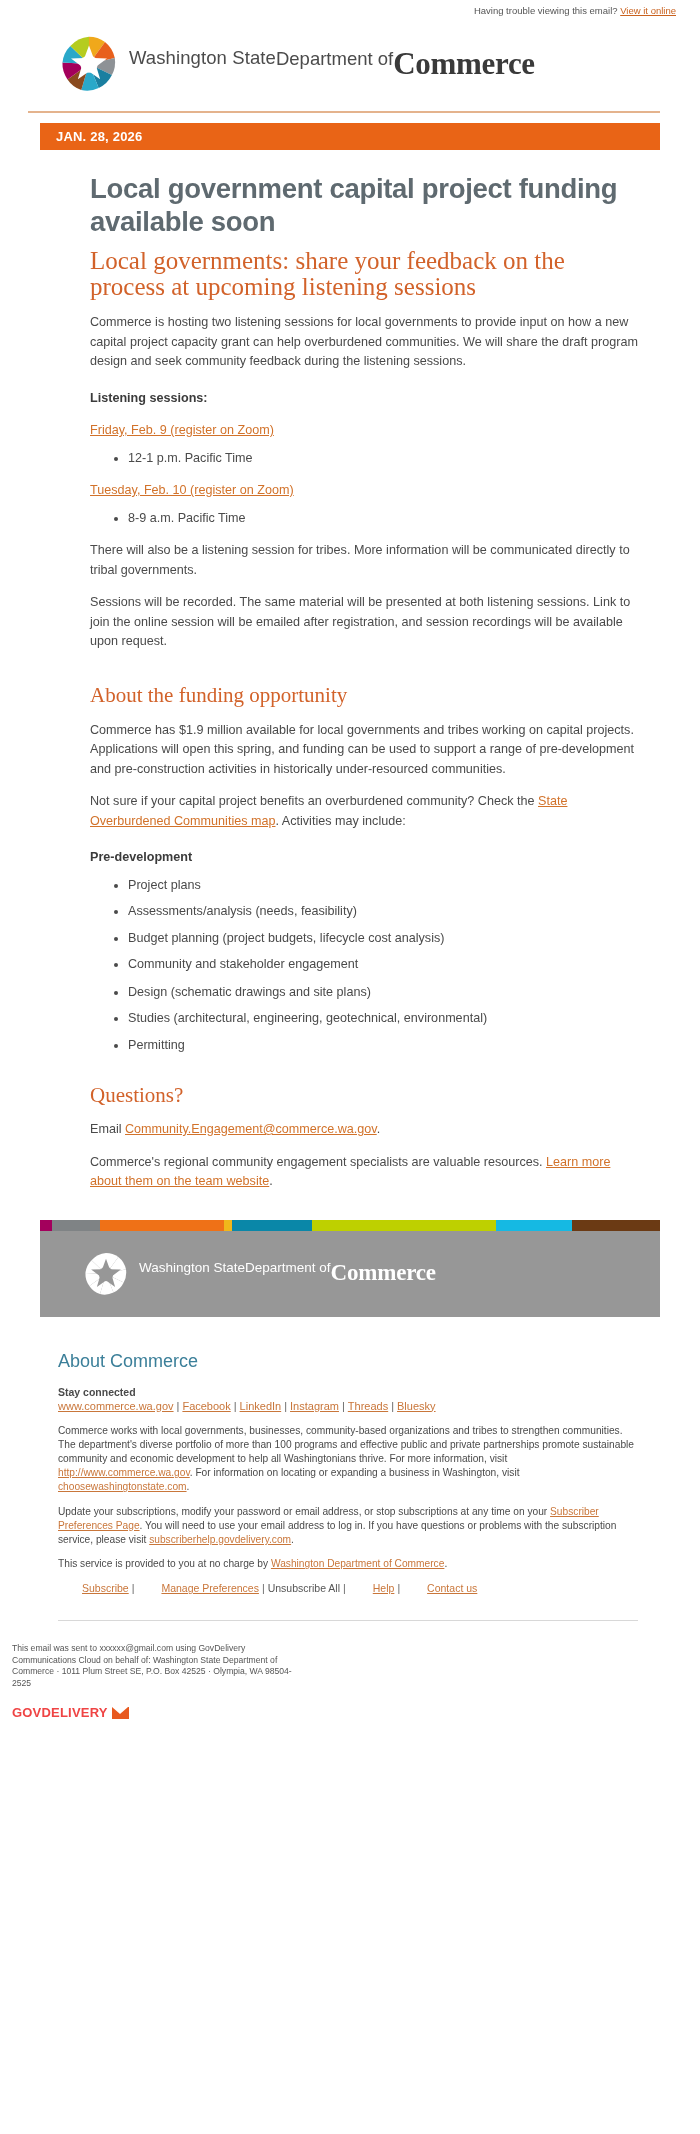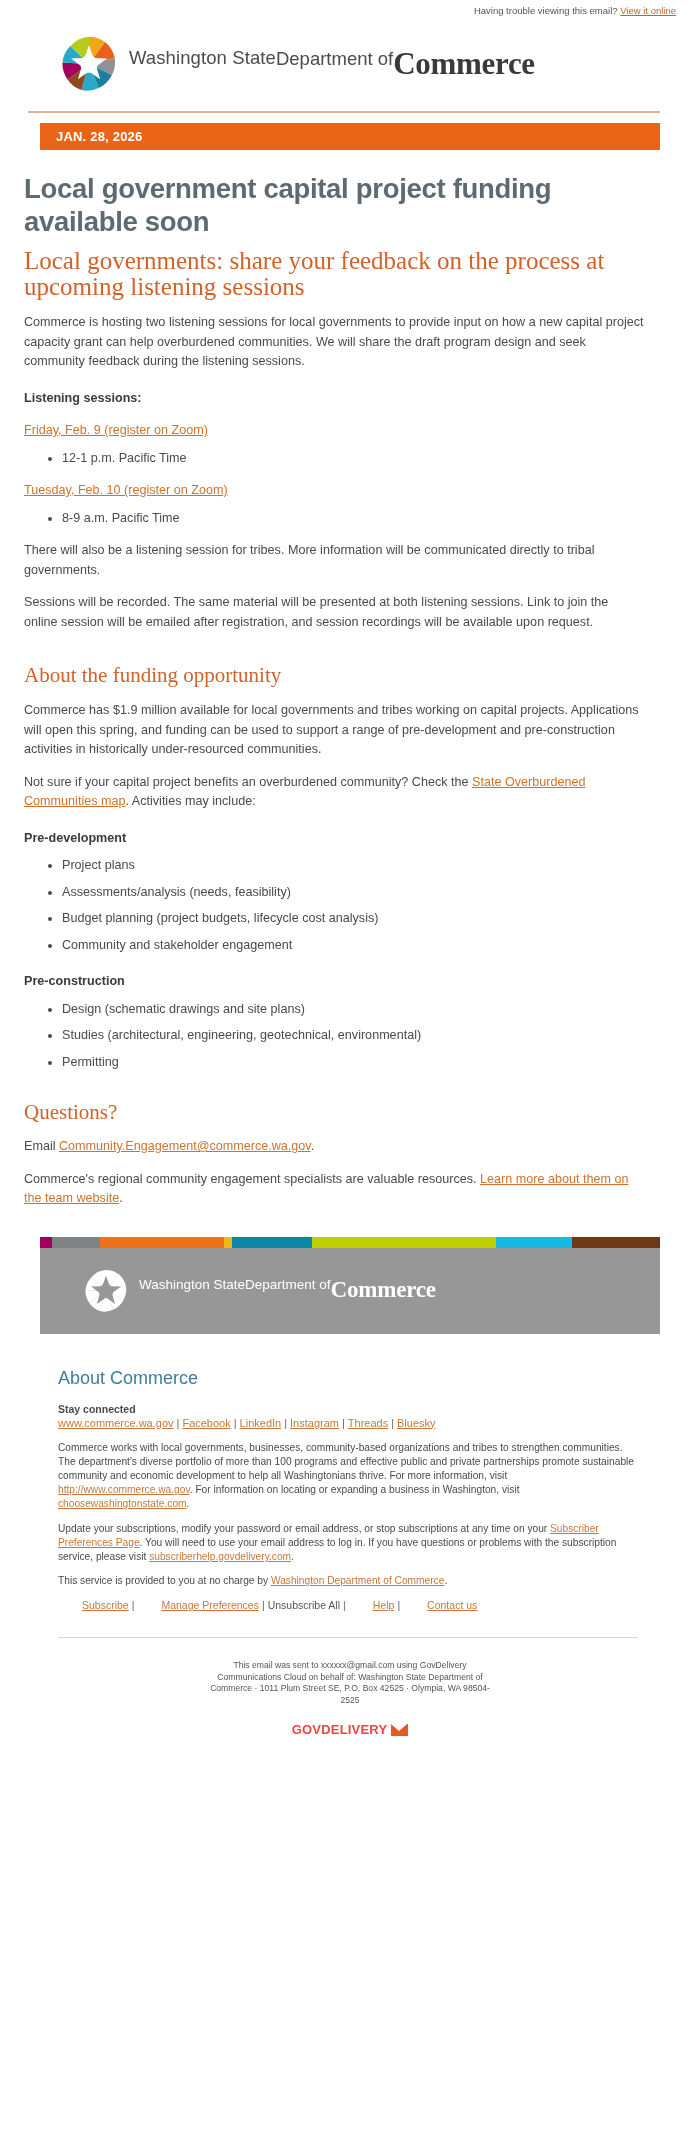--- a/index.html
+++ b/index.html
@@ -77,21 +77,21 @@
     padding-left: 16px;
   }
   .datebar span {
     color: #ffffff;
     font-size: 13px;
     font-weight: bold;
     letter-spacing: .2px;
   }
 
   
-  .article { padding: 0 44px 0 24px; }
+  .article { padding: 0 44px 0 90px; }
 
   h1.headline {
     font-size: 27.5px;
     line-height: 33px;
     font-weight: bold;
     color: #5f6a70;
     margin: 22px 0 0 0;
     letter-spacing: -.3px;
   }
   h2.subhead {
@@ -213,21 +213,21 @@
   }
   .bottomlinks a { color: #c9763a; text-decoration: underline; margin-left: 24px; }
   .bottomlinks .sep { color: #666; padding: 0 3px; }
 
   .rule {
     border-top: 1px solid #d8d8d8;
     margin: 24px 50px 0 58px;
   }
 
   
-  .gd { padding: 22px 0 18px 12px; text-align: center; }
+  .gd { padding: 22px 0 18px 12px; }
   .gd p {
     font-size: 8.6px;
     line-height: 11.5px;
     color: #555;
     margin: 0;
   }
   .gdlogo {
     margin-top: 16px;
     display: inline-flex;
     align-items: center;
@@ -331,21 +331,20 @@
     <p class="body"><span>Not sure if your capital project benefits an overburdened community? Check the </span><a class="link" href="#">State Overburdened Communities map</a><span>. Activities may include:</span></p>
 
     <p class="strong-line">Pre-development</p>
     <ul class="bullets">
       <li>Project plans</li>
       <li>Assessments/analysis (needs, feasibility)</li>
       <li>Budget planning (project budgets, lifecycle cost analysis)</li>
       <li>Community and stakeholder engagement</li>
     </ul>
 
-    <p class="strong-line">Pre-construction</p>
     <ul class="bullets">
       <li>Design (schematic drawings and site plans)</li>
       <li>Studies (architectural, engineering, geotechnical, environmental)</li>
       <li>Permitting</li>
     </ul>
 
     <div class="gap-md"></div>
 
     <h2 class="section-head">Questions?</h2>
 

